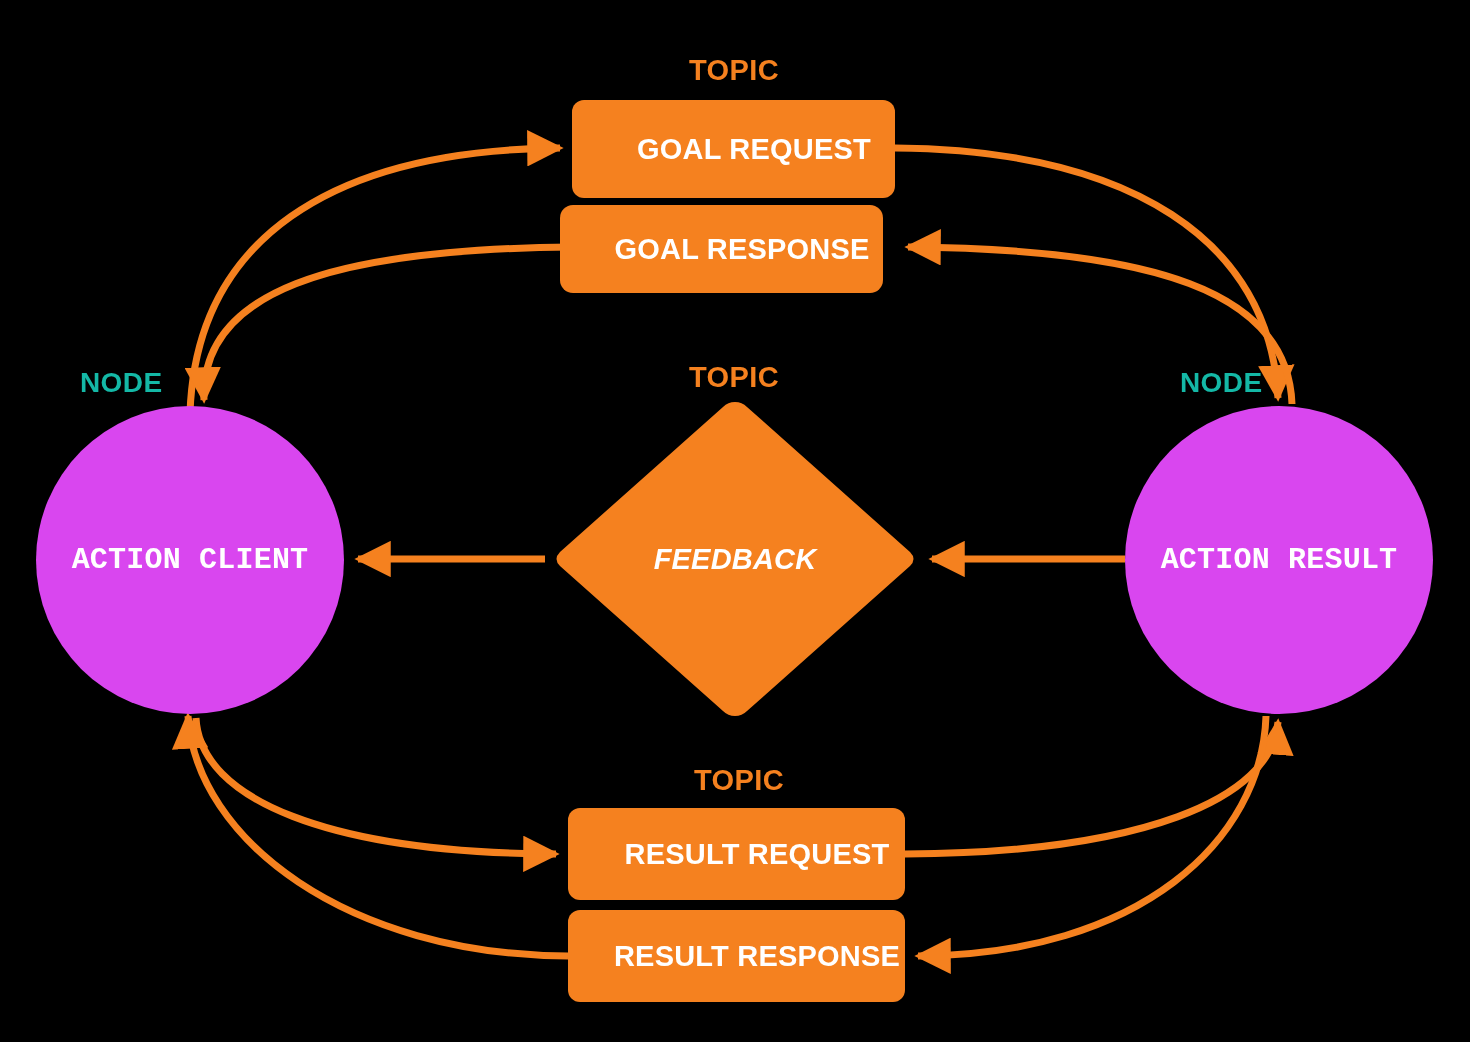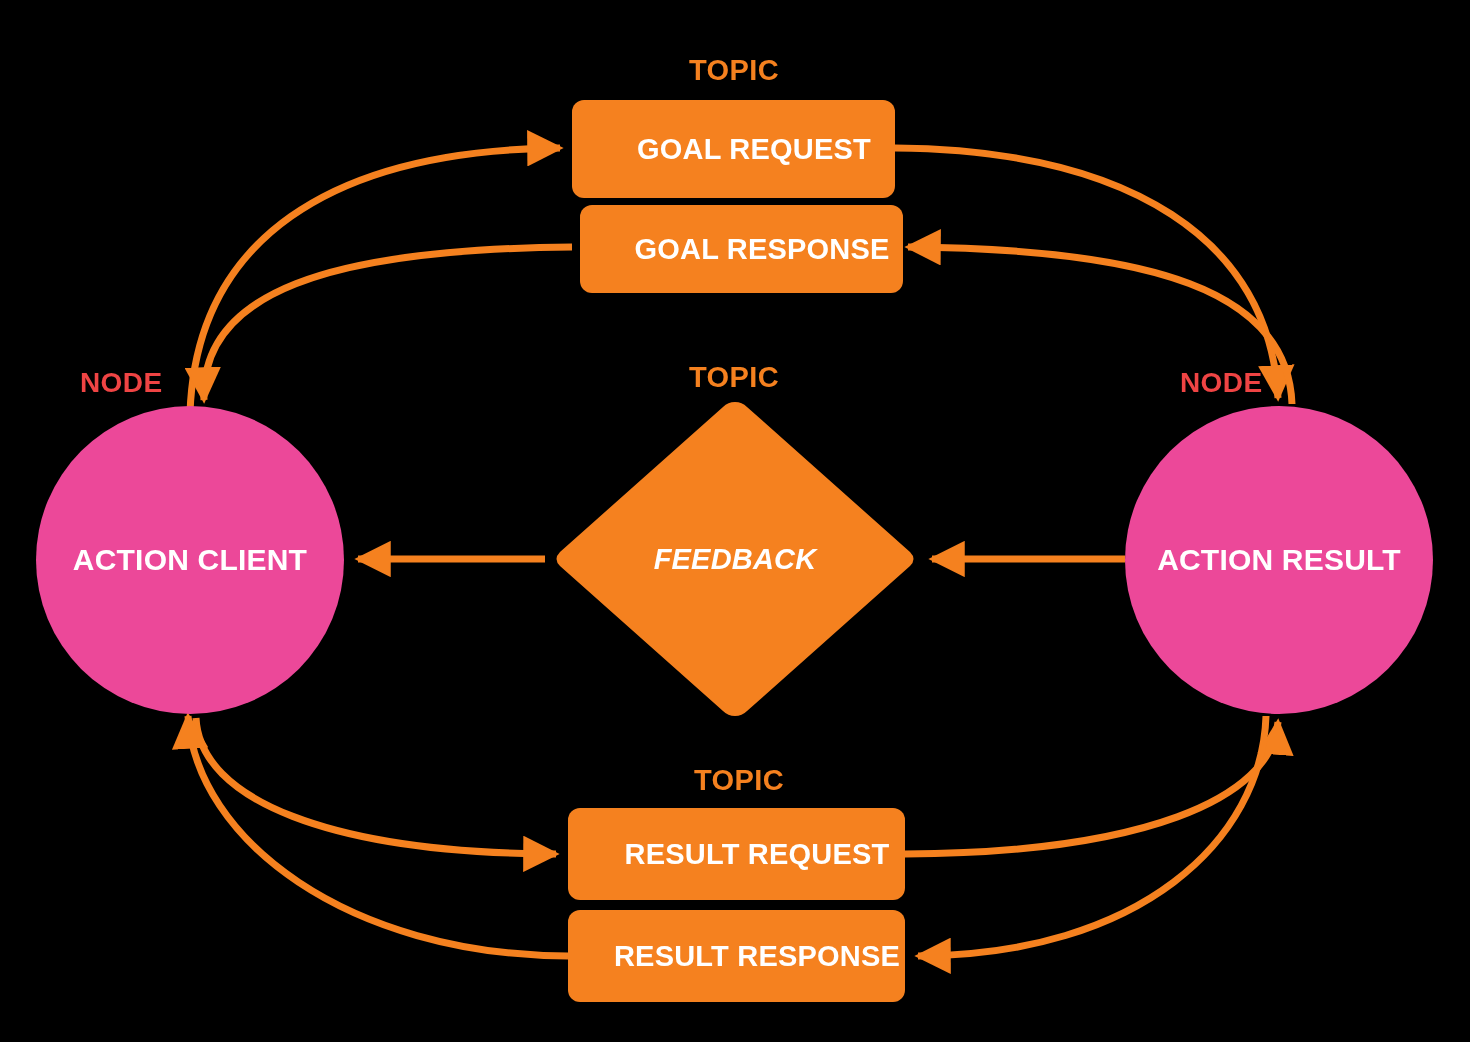--- a/index.html
+++ b/index.html
@@ -20,40 +20,41 @@
     position: absolute;
     left: 0; top: 0;
     width: 1470px; height: 1042px;
     pointer-events: none;
   }
 
   
   .node-circle {
     position: absolute;
     border-radius: 50%;
-    background: #ec4899;
+    background: #d946ef;
     display: flex;
     align-items: center;
     justify-content: center;
     z-index: 3;
+    font-family: Liberation Mono, monospace;
   }
   .node-circle .node-label-text {
     color: #ffffff;
     font-size: 30px;
     font-weight: bold;
     letter-spacing: 0.2px;
     white-space: nowrap;
   }
   #node-client { left: 36px;  top: 406px; width: 308px; height: 308px; }
   #node-server { left: 1125px;top: 406px; width: 308px; height: 308px; }
 
   
   .node-caption {
     position: absolute;
-    color: #ef4444;
+    color: #14b8a6;
     font-size: 28px;
     font-weight: bold;
     letter-spacing: 0.4px;
     z-index: 4;
     white-space: nowrap;
   }
   #caption-client { left: 80px;  top: 367px; }
   #caption-server { left: 1180px;top: 367px; }
 
   
@@ -83,21 +84,21 @@
     padding-left: 41px;
   }
   .msg-box .msg-text {
     color: #ffffff;
     font-size: 29px;
     font-weight: bold;
     letter-spacing: 0.2px;
     white-space: nowrap;
   }
   #box-goal-request   { left: 572px; top: 100px; width: 323px; height: 98px; }
-  #box-goal-response  { left: 580px; top: 205px; width: 323px; height: 88px; }
+  #box-goal-response  { left: 560px; top: 205px; width: 323px; height: 88px; border-radius: 13px; }
   #box-result-request { left: 568px; top: 808px; width: 337px; height: 92px; }
   #box-result-response{ left: 568px; top: 910px; width: 337px; height: 92px; }
 
   
   #diamond-feedback {
     position: absolute;
     left: 551px;
     top: 398px;
     width: 368px;
     height: 322px;

